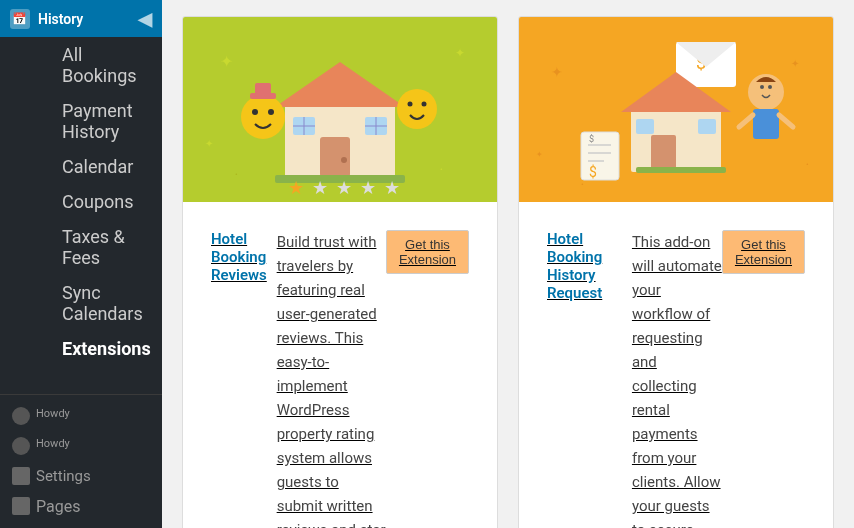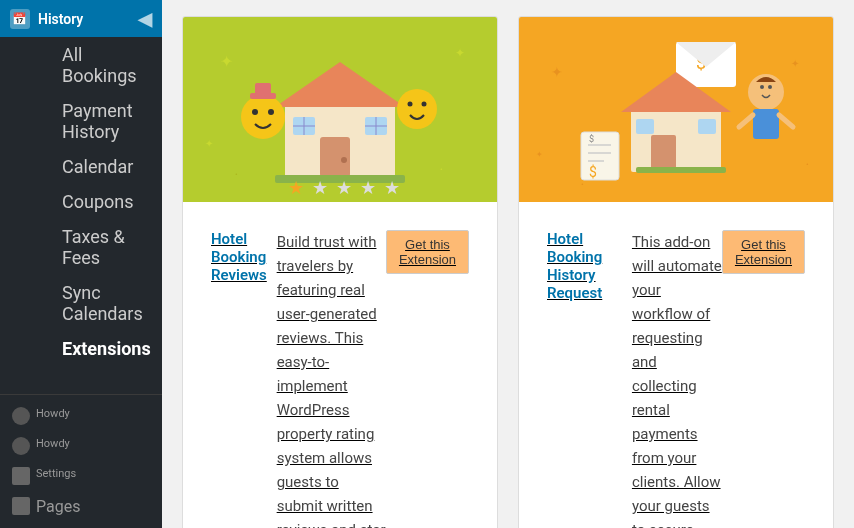--- a/index.html
+++ b/index.html
@@ -148,21 +148,21 @@
     <div class="sidebar-footer-item">
       <div class="avatar"></div>
       <span style="font-size:11px;">Howdy</span>
     </div>
     <div class="sidebar-footer-item">
       <div class="avatar"></div>
       <span style="font-size:11px;">Howdy</span>
     </div>
     <div class="sidebar-footer-item">
       <div class="avatar" style="background:#666;border-radius:2px;"></div>
-      <span style="font-size:11px;">Settings</span>
+      <span style="font-size:15px;">Settings</span>
     </div>
     <div class="sidebar-footer-item">
       <div class="avatar" style="background:#666;border-radius:2px;"></div>
       <span style="font-size:16px;">Pages</span>
     </div>
   </div>
 </div>
 
 <div id="main">
   <div class="cards-grid">

